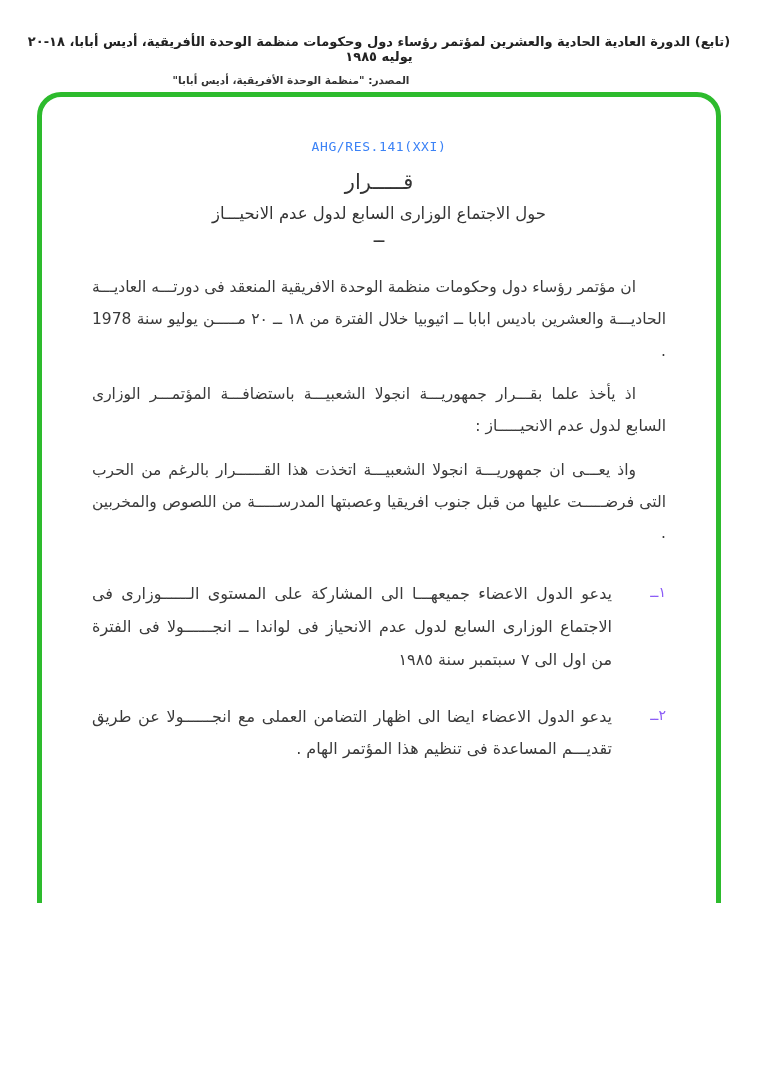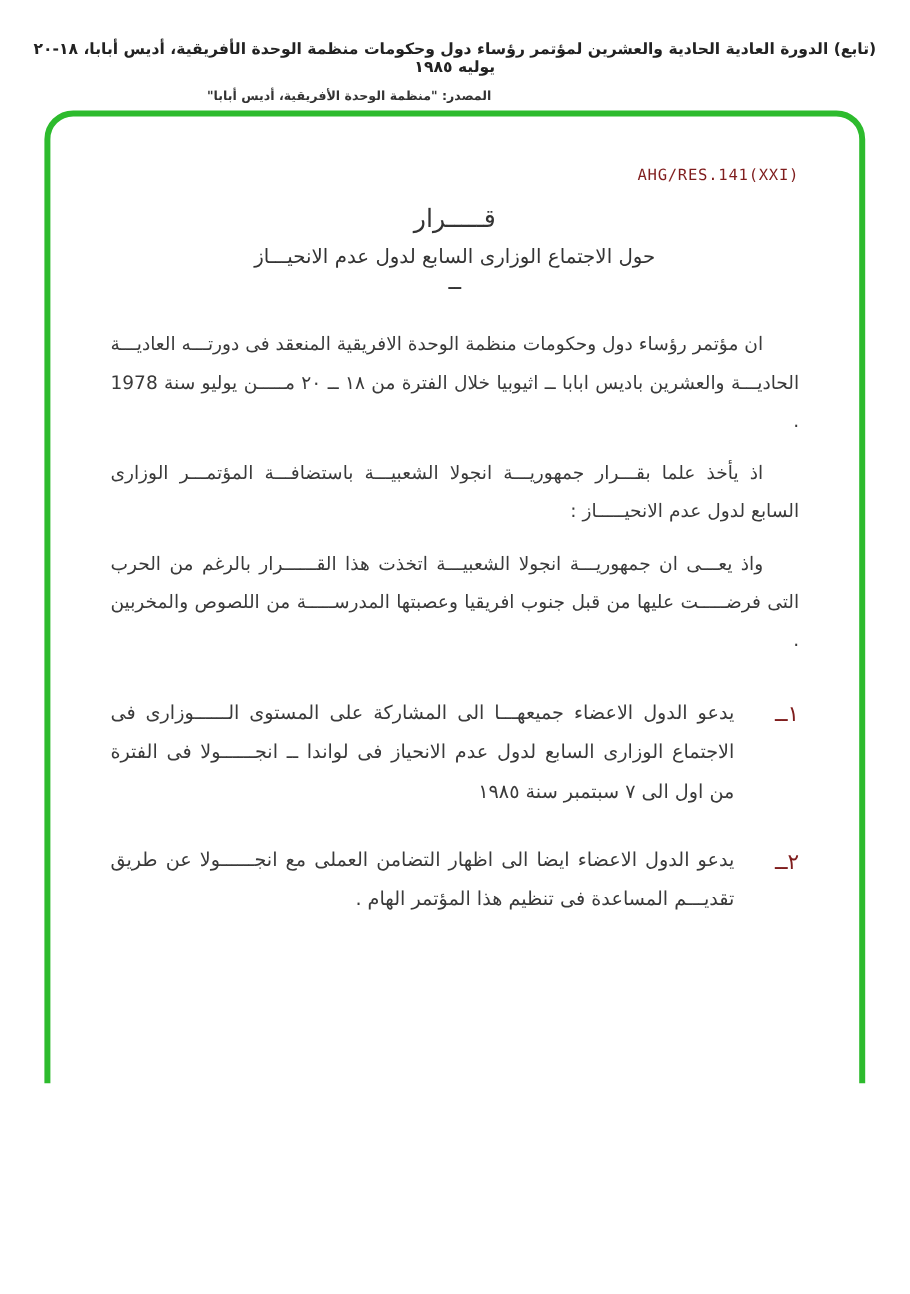--- a/index.html
+++ b/index.html
@@ -41,25 +41,25 @@
     top: 92px;
     width: 684px;
     height: 908px;
     border: 5px solid #2dbb2d;
     border-radius: 24px;
     padding: 42px 50px 0 50px;
     background: #ffffff;
   }
   .ref-code {
     direction: ltr;
-    text-align: right;
+    text-align: center;
     font-family: "DejaVu Sans Mono", monospace;
     font-size: 13px;
     letter-spacing: 0.6px;
-    color: #7f1d1d;
+    color: #3b82f6;
   }
   .doc-title {
     margin-top: 16px;
     text-align: center;
     font-size: 21px;
     color: #343434;
   }
   .doc-subtitle {
     margin-top: 10px;
     text-align: center;
@@ -83,23 +83,23 @@
   }
   .para + .para { margin-top: 12px; }
   .items { margin-top: 28px; }
   .item {
     display: flex;
     align-items: flex-start;
     margin-top: 24px;
   }
   .item-num {
     flex: 0 0 46px;
-    font-size: 18px;
+    font-size: 14px;
     line-height: 2.05;
-    color: #7f1d1d;
+    color: #8b5cf6;
   }
   .item-text {
     flex: 1;
     font-size: 16px;
     line-height: 2.05;
     text-align: justify;
     color: #3a3a3a;
     padding-inline-start: 8px;
   }
   .page-number {

